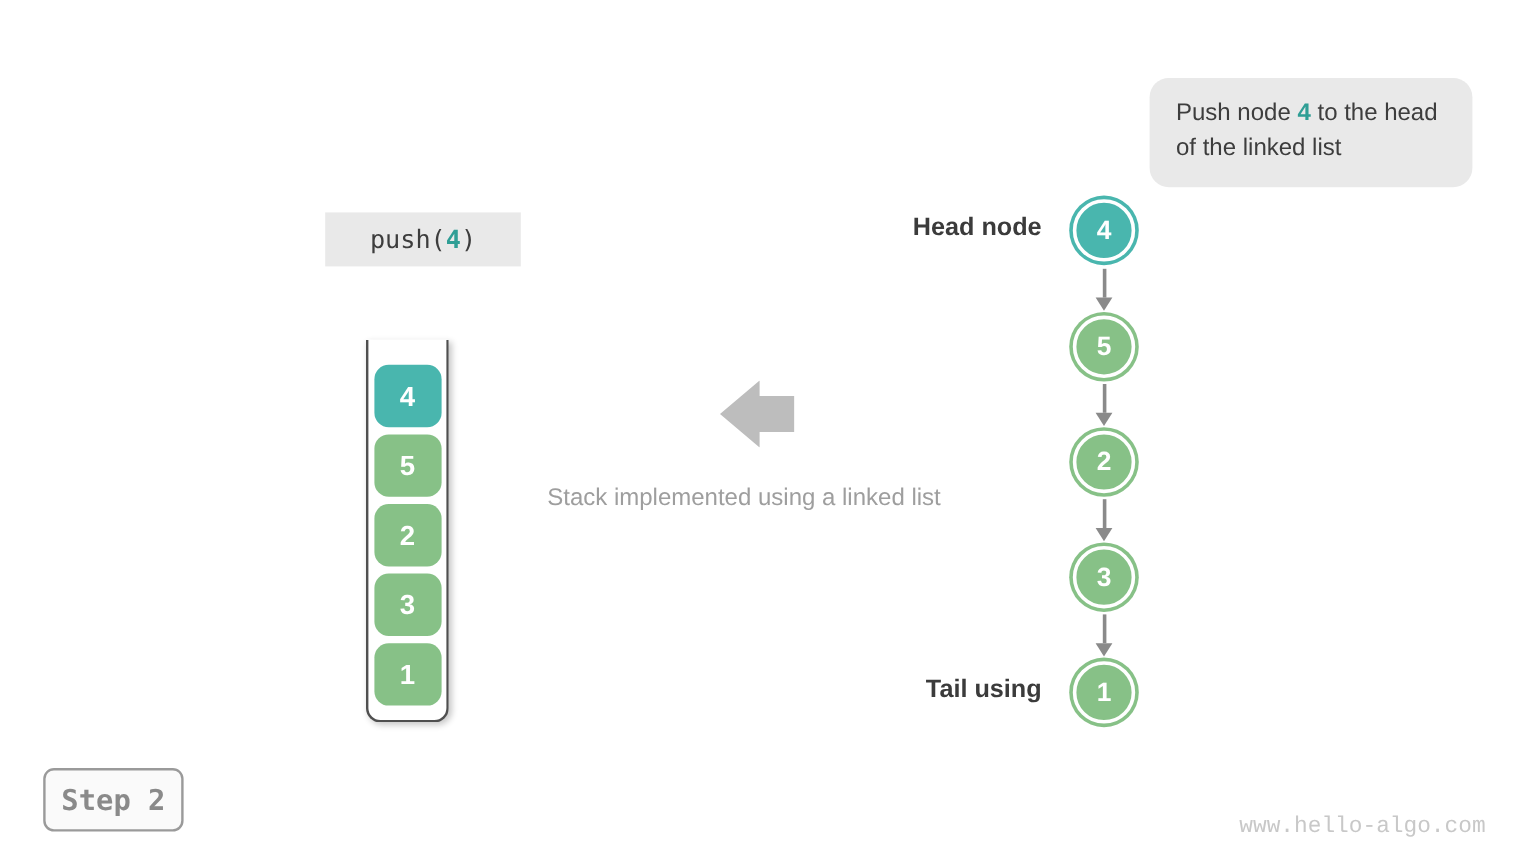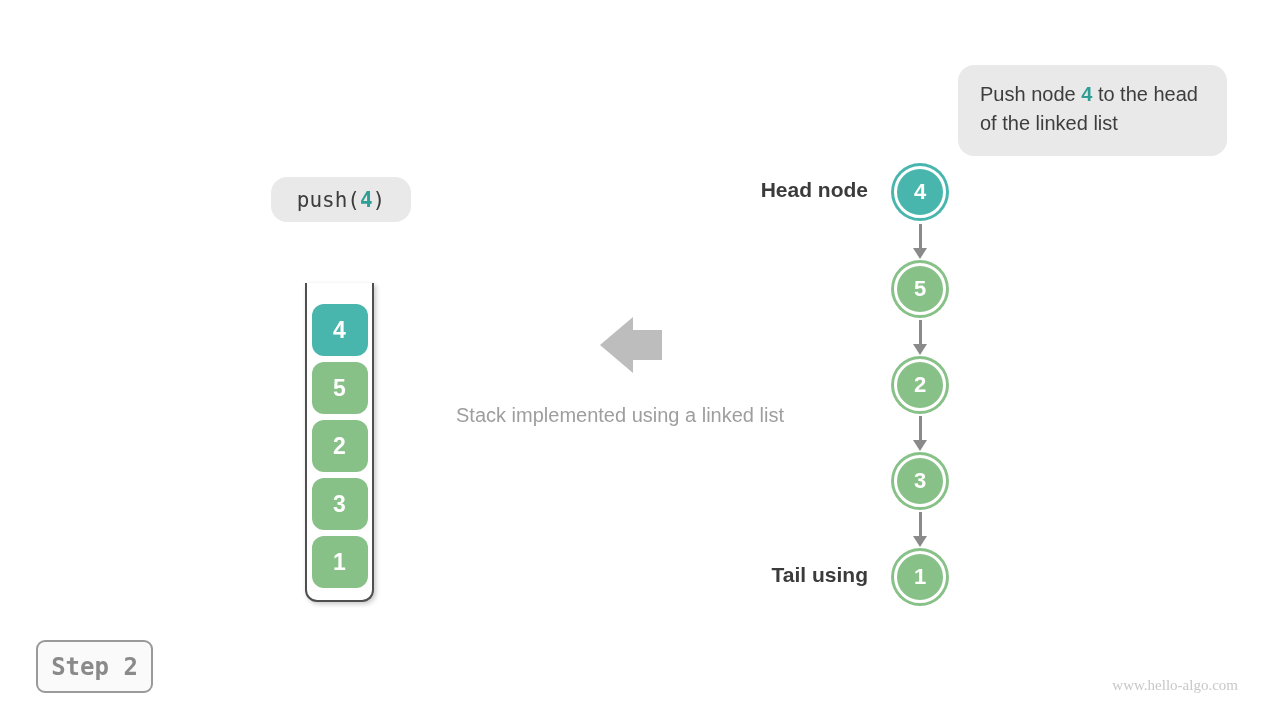--- a/index.html
+++ b/index.html
@@ -24,23 +24,23 @@
     font-size: 20px;
     line-height: 29px;
     color: var(--darkText);
   }
   .accent-num { color: var(--tealText); font-weight: bold; }
 
   
   .op-box {
     position: absolute;
     left: 271px; top: 177px;
-    width: 140px; height: 45px;
+    width: 163px; height: 45px;
     background: var(--boxBg);
-    border-radius: 16px;
+    border-radius: 0;
     display: flex; align-items: center; justify-content: center;
     font-family: "DejaVu Sans Mono", monospace;
     font-size: 21px;
     color: var(--darkText);
     white-space: pre;
   }
 
   
   .stack-container {
     position: absolute;
@@ -139,22 +139,22 @@
     font-weight: bold;
     font-size: 24px;
     color: var(--stepText);
     white-space: pre;
   }
 
   
   .watermark {
     position: absolute;
     right: 42px; top: 677px;
-    font-family: Liberation Serif, serif;
-    font-size: 15px;
+    font-family: Liberation Mono, monospace;
+    font-size: 19px;
     color: var(--watermarkGray);
   }
 </style>
 </head>
 <body>
 
 <div class="canvas">
 
   <div class="callout">
     <span>Push node </span><span class="accent-num">4</span><span> to the head of the linked list</span>

